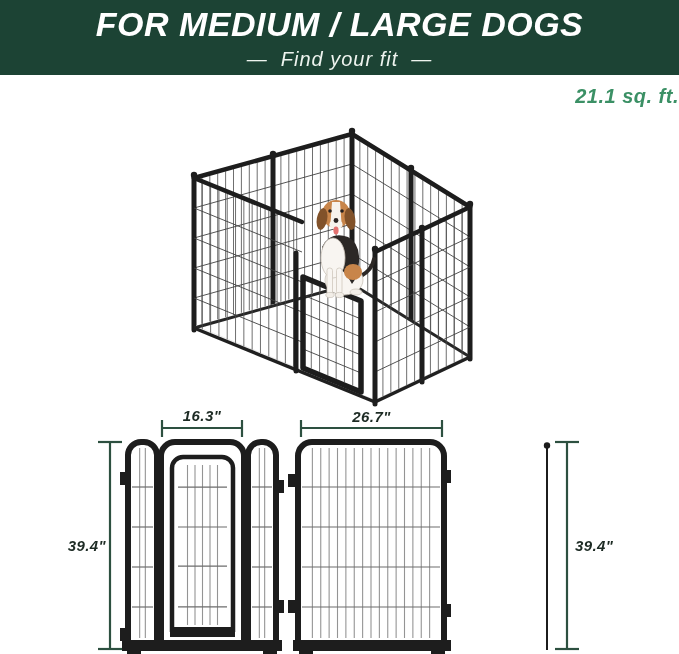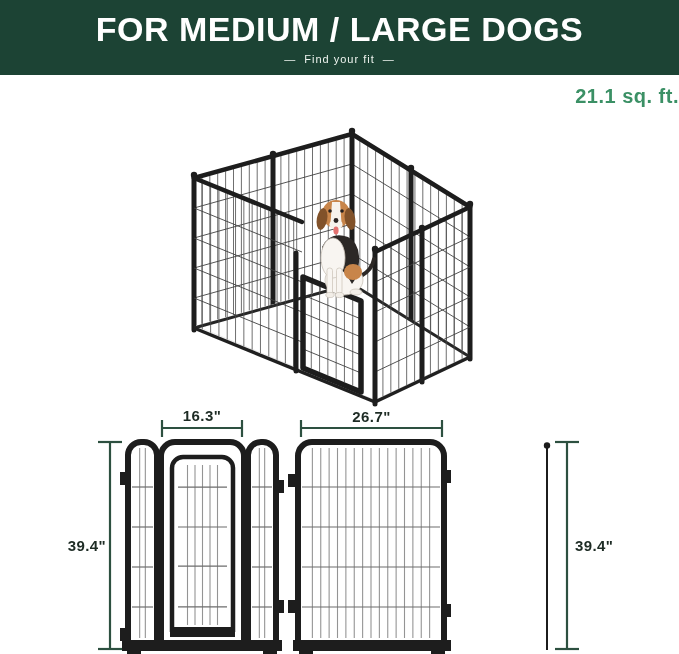--- a/index.html
+++ b/index.html
@@ -1,22 +1,22 @@
 <!DOCTYPE html>
 <html style="--header_bg: #1c4334; --accent_green: #3b9065; --dimension_line: #2d5040; --label_dark: #1d2b24; --frame: #1d1d1d;"><head>
 <meta charset="utf-8">
 <style>
   html,body{margin:0;padding:0;background:#ffffff;}
   #canvas{position:relative;width:679px;height:654px;background:#ffffff;overflow:hidden;
-          font-family:"Liberation Sans",sans-serif;}
+          font-family:"Liberation Sans",sans-serif;font-style:italic;}
   
   #header{position:absolute;left:0;top:0;width:679px;height:75px;background:var(--header_bg,#1c4334);
           display:flex;flex-direction:column;align-items:center;justify-content:center;}
   #title{color:#ffffff;font-size:34px;font-weight:700;letter-spacing:0.5px;line-height:1;margin-top:2px;white-space:nowrap;}
-  #subtitle{color:#eef4ef;font-size:11px;font-weight:500;letter-spacing:1px;margin-top:7px;white-space:pre;}
+  #subtitle{color:#eef4ef;font-size:20px;font-weight:500;letter-spacing:1px;margin-top:7px;white-space:pre;}
   
   #area-label{position:absolute;left:0;top:85px;width:679px;text-align:right;
               color:var(--accent_green,#3b9065);font-size:20px;font-weight:700;letter-spacing:0.5px;}
   
   .dim-label{position:absolute;font-size:15px;font-weight:700;color:var(--label_dark,#1d2b24);letter-spacing:0.4px;}
   #dl-door-w{left:162px;top:407px;width:80px;text-align:center;}
   #dl-panel-w{left:301px;top:408px;width:141px;text-align:center;}
   #dl-h-left{left:56px;top:537px;width:50px;text-align:right;}
   #dl-h-right{left:575px;top:537px;width:50px;text-align:left;}
   

